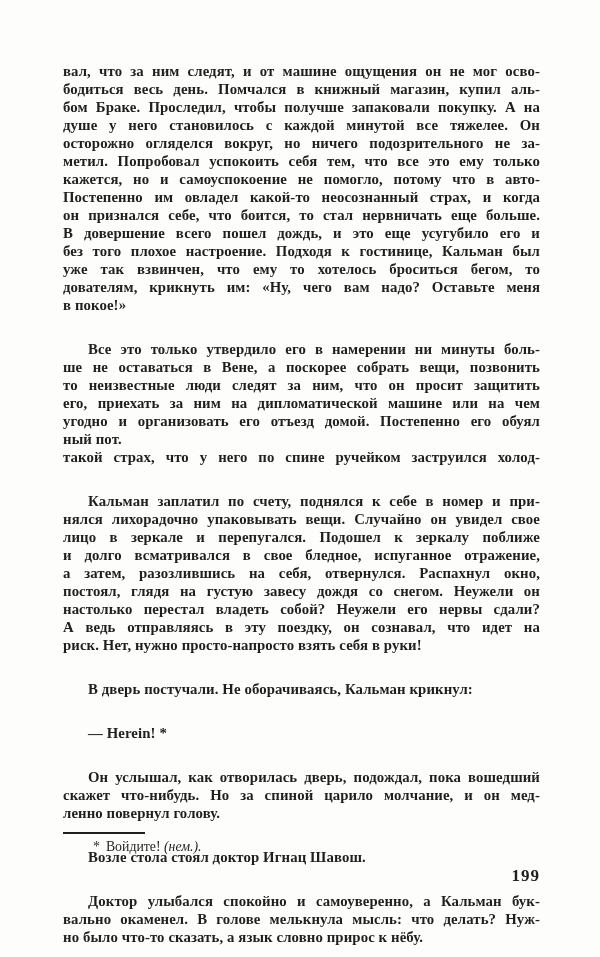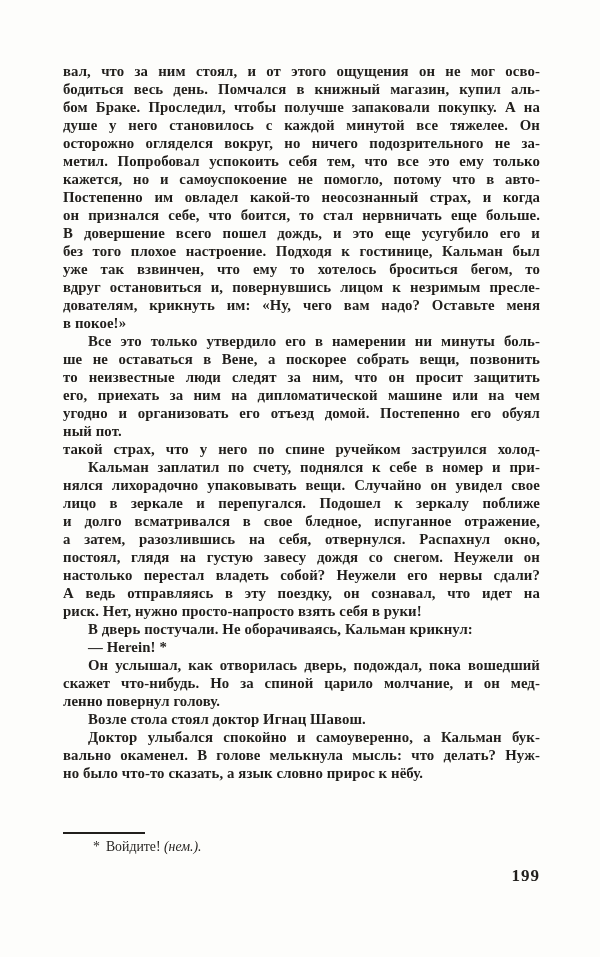--- a/index.html
+++ b/index.html
@@ -32,20 +32,21 @@
     text-align: justify;
     text-align-last: justify;
     text-justify: inter-word;
     white-space: normal;
   }
   .line.last {
     text-align-last: left;
   }
   .line.indent {
     text-indent: 25px;
+    margin-top: 26px;
   }
   .footnote-rule {
     position: absolute;
     left: 63px;
     top: 832px;
     width: 82px;
     height: 0;
     border-top: 2px solid #211f1c;
   }
   .footnote {
@@ -74,33 +75,32 @@
     font-weight: 700;
     letter-spacing: 1px;
   }
 </style>
 </head>
 <body>
 
 <div class="page">
 
   <div class="text-block" id="body-text">
-      <div class="line">вал, что за ним стоял, и от этого ощущения он не мог осво-</div>
+      <div class="line">вал, что за ним следят, и от машине ощущения он не мог осво-</div>
       <div class="line">бодиться весь день. Помчался в книжный магазин, купил аль-</div>
       <div class="line">бом Браке. Проследил, чтобы получше запаковали покупку. А на</div>
       <div class="line">душе у него становилось с каждой минутой все тяжелее. Он</div>
       <div class="line">осторожно огляделся вокруг, но ничего подозрительного не за-</div>
       <div class="line">метил. Попробовал успокоить себя тем, что все это ему только</div>
       <div class="line">кажется, но и самоуспокоение не помогло, потому что в авто-</div>
       <div class="line">Постепенно им овладел какой-то неосознанный страх, и когда</div>
       <div class="line">он признался себе, что боится, то стал нервничать еще больше.</div>
       <div class="line">В довершение всего пошел дождь, и это еще усугубило его и</div>
       <div class="line">без того плохое настроение. Подходя к гостинице, Кальман был</div>
       <div class="line">уже так взвинчен, что ему то хотелось броситься бегом, то</div>
-      <div class="line">вдруг остановиться и, повернувшись лицом к незримым пресле-</div>
       <div class="line">дователям, крикнуть им: «Ну, чего вам надо? Оставьте меня</div>
       <div class="line last">в покое!»</div>
       <div class="line indent">Все это только утвердило его в намерении ни минуты боль-</div>
       <div class="line">ше не оставаться в Вене, а поскорее собрать вещи, позвонить</div>
       <div class="line">то неизвестные люди следят за ним, что он просит защитить</div>
       <div class="line">его, приехать за ним на дипломатической машине или на чем</div>
       <div class="line">угодно и организовать его отъезд домой. Постепенно его обуял</div>
       <div class="line last">ный пот.</div>
       <div class="line">такой страх, что у него по спине ручейком заструился холод-</div>
       <div class="line indent">Кальман заплатил по счету, поднялся к себе в номер и при-</div>

